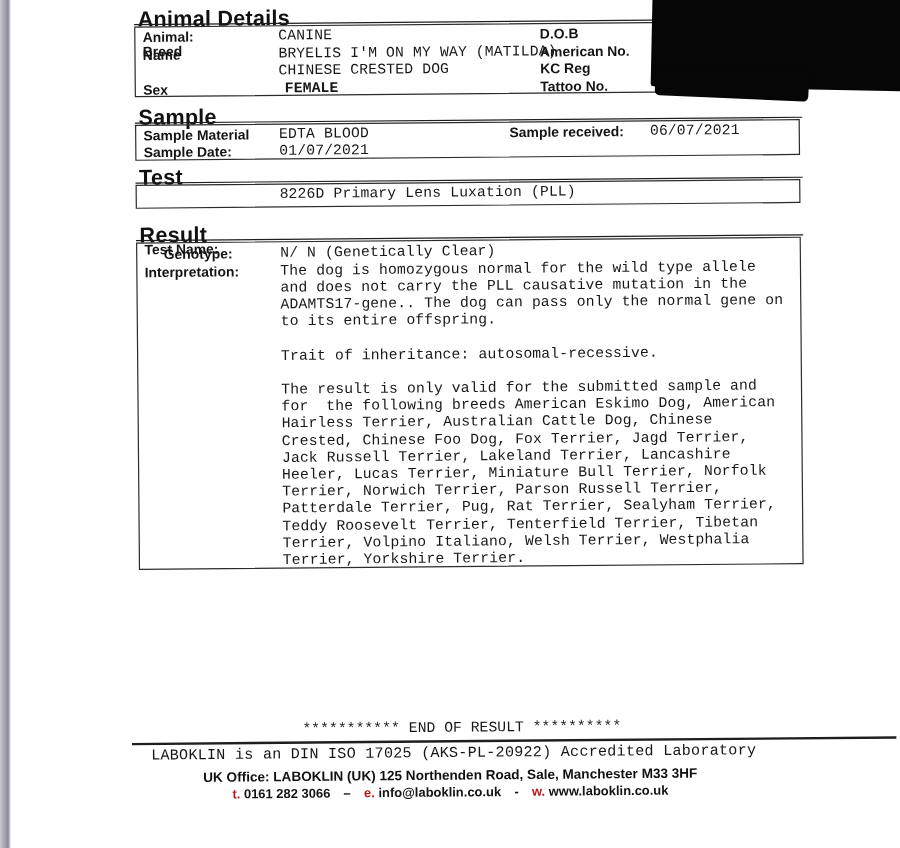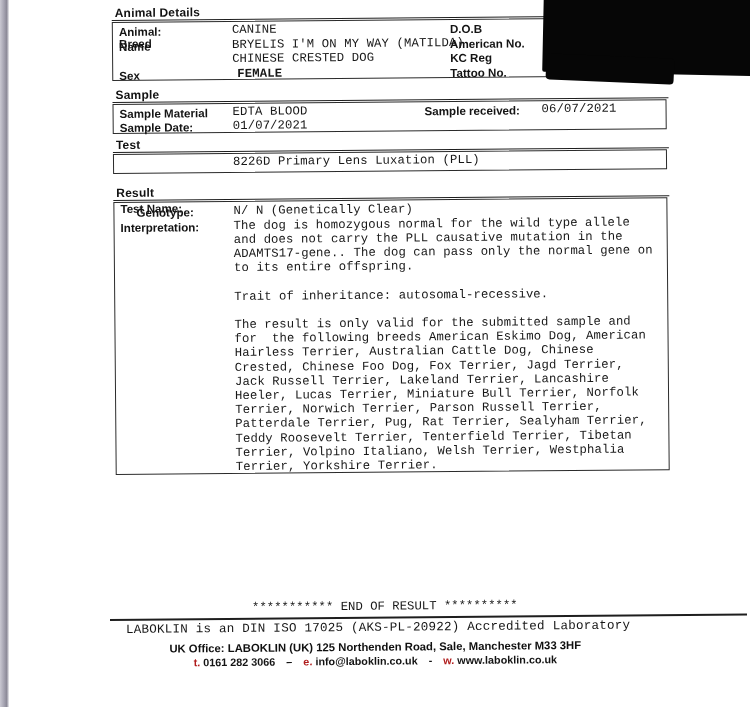--- a/index.html
+++ b/index.html
@@ -11,21 +11,21 @@
   .abs{position:absolute;white-space:nowrap;}
   .edge{
     position:absolute;left:0;top:0;width:9px;height:707px;
     background:linear-gradient(90deg,#c9c8d2 0%,#a5a3b1 45%,#8b8997 75%,#eeeef2 100%);
   }
   .doc{
     position:absolute;left:0;top:0;width:750px;height:707px;
     transform:rotate(-0.5deg);
     transform-origin:120px 620px;
   }
-  .heading{font-weight:bold;font-size:12px;letter-spacing:.2px;color:#111;}
+  .heading{font-weight:bold;font-size:18px;letter-spacing:.2px;color:#111;}
   .rule{position:absolute;left:117px;width:556px;height:1.3px;background:#1e1e1e;}
   .box{
     position:absolute;left:117px;width:554px;
     border:1.4px solid #2b2b2b;box-sizing:border-box;background:transparent;
   }
   .lbl{font-weight:bold;font-size:11.6px;color:#141414;}
   .val{
     font-family:"Liberation Mono", monospace;
     font-size:12.3px;letter-spacing:.1px;color:#181818;
   }

